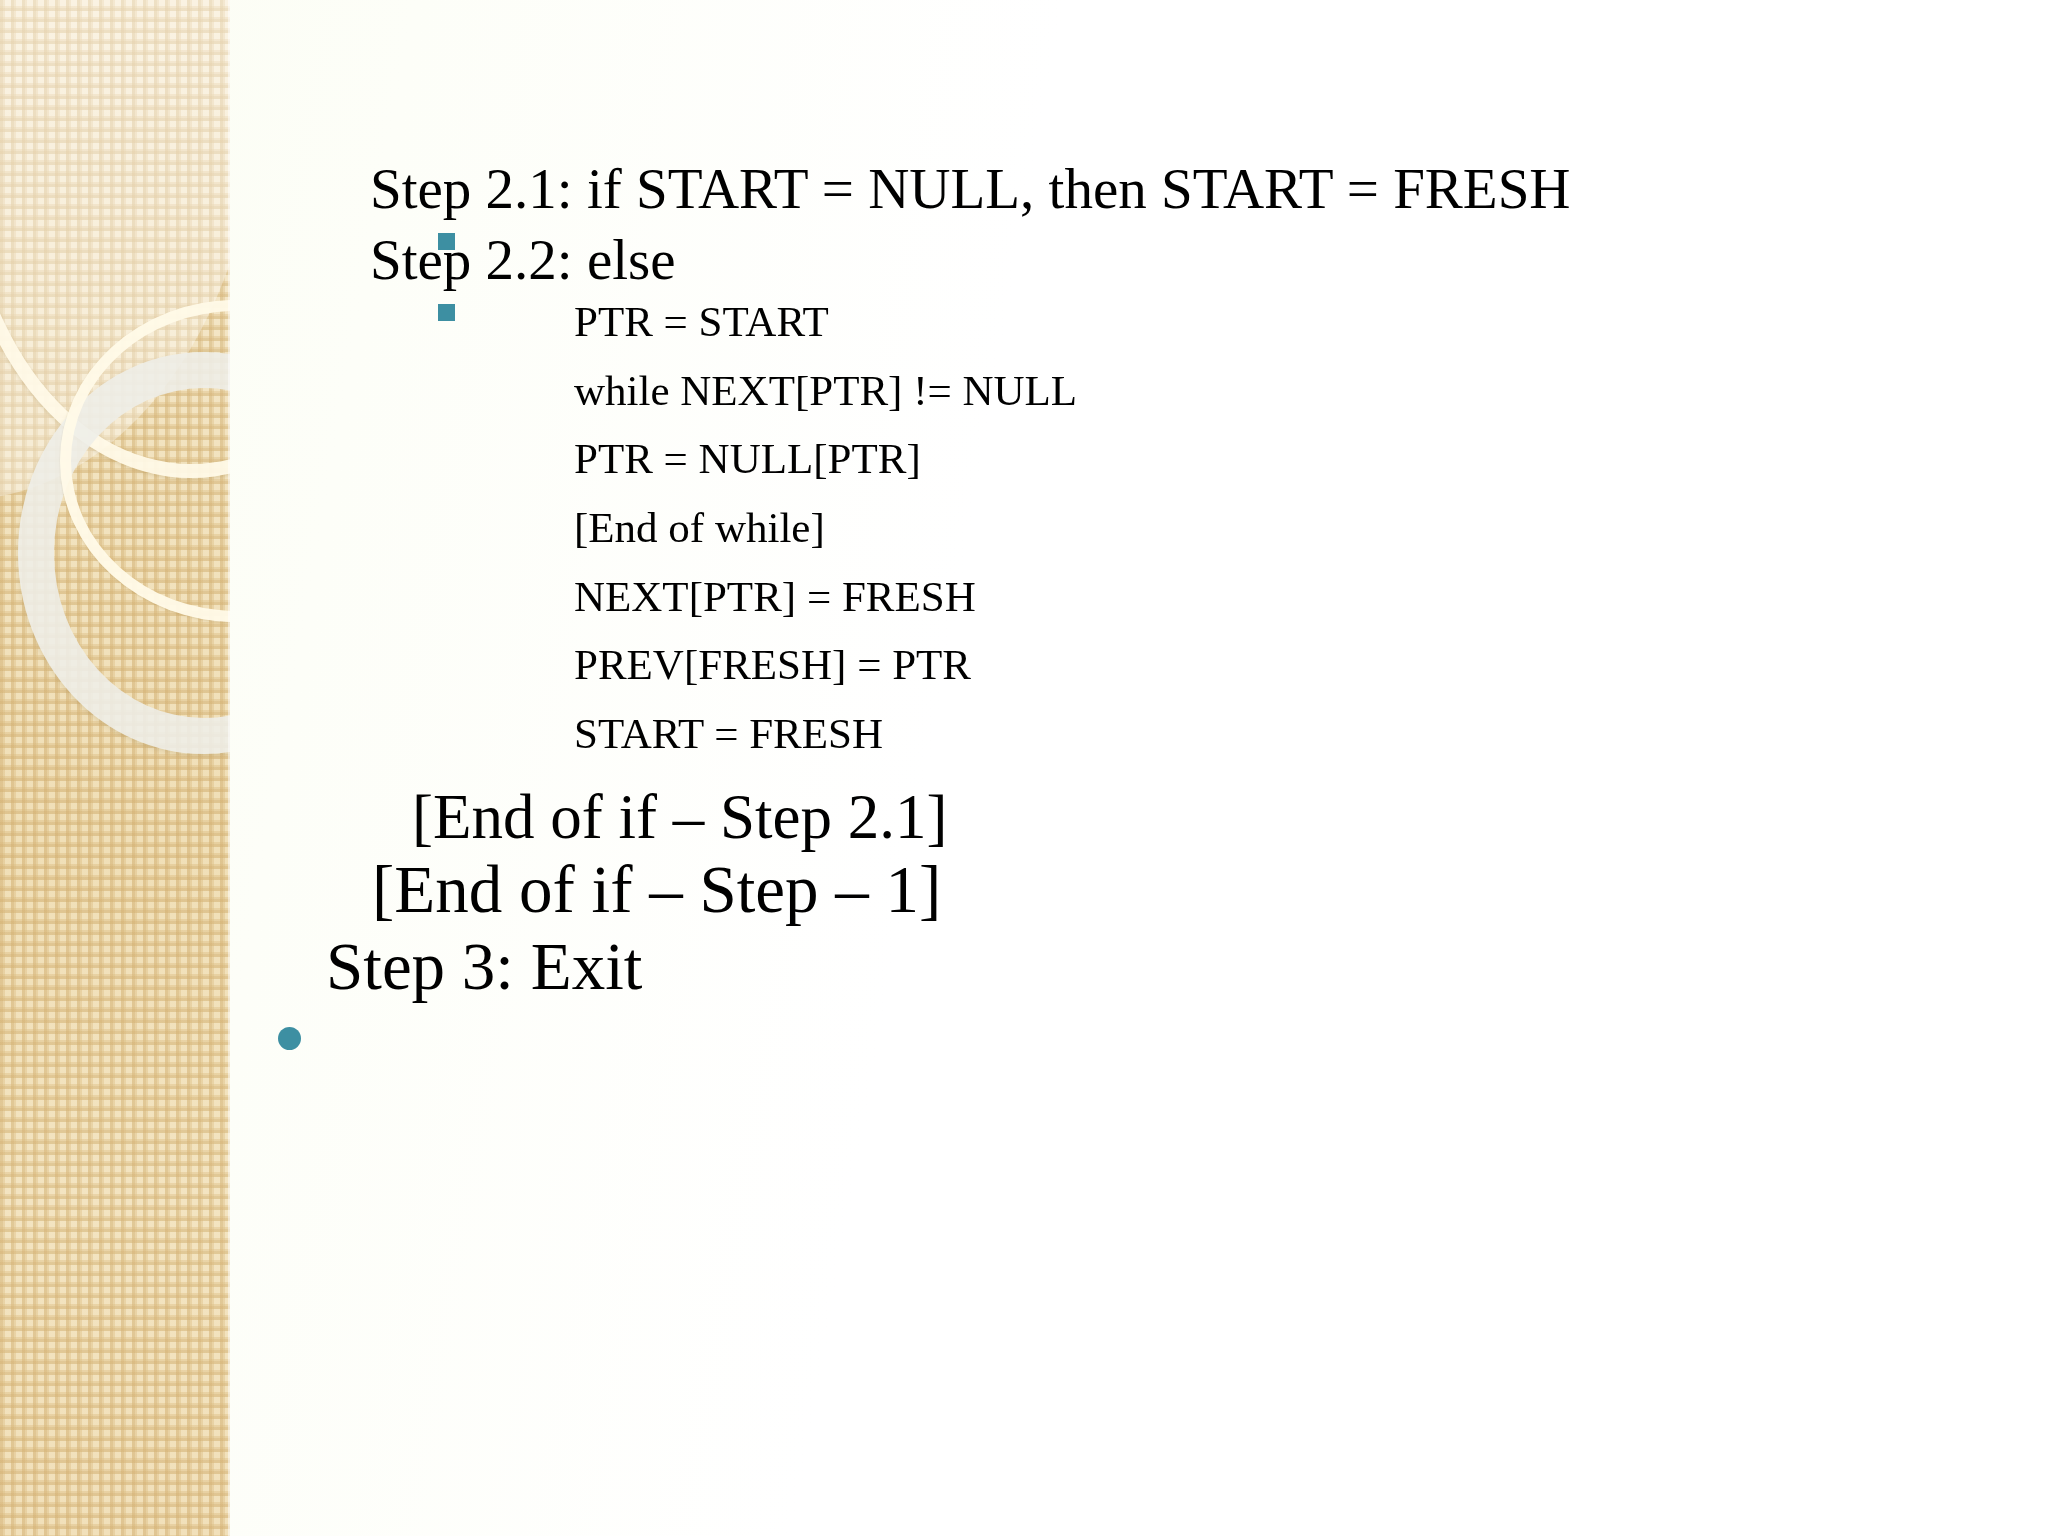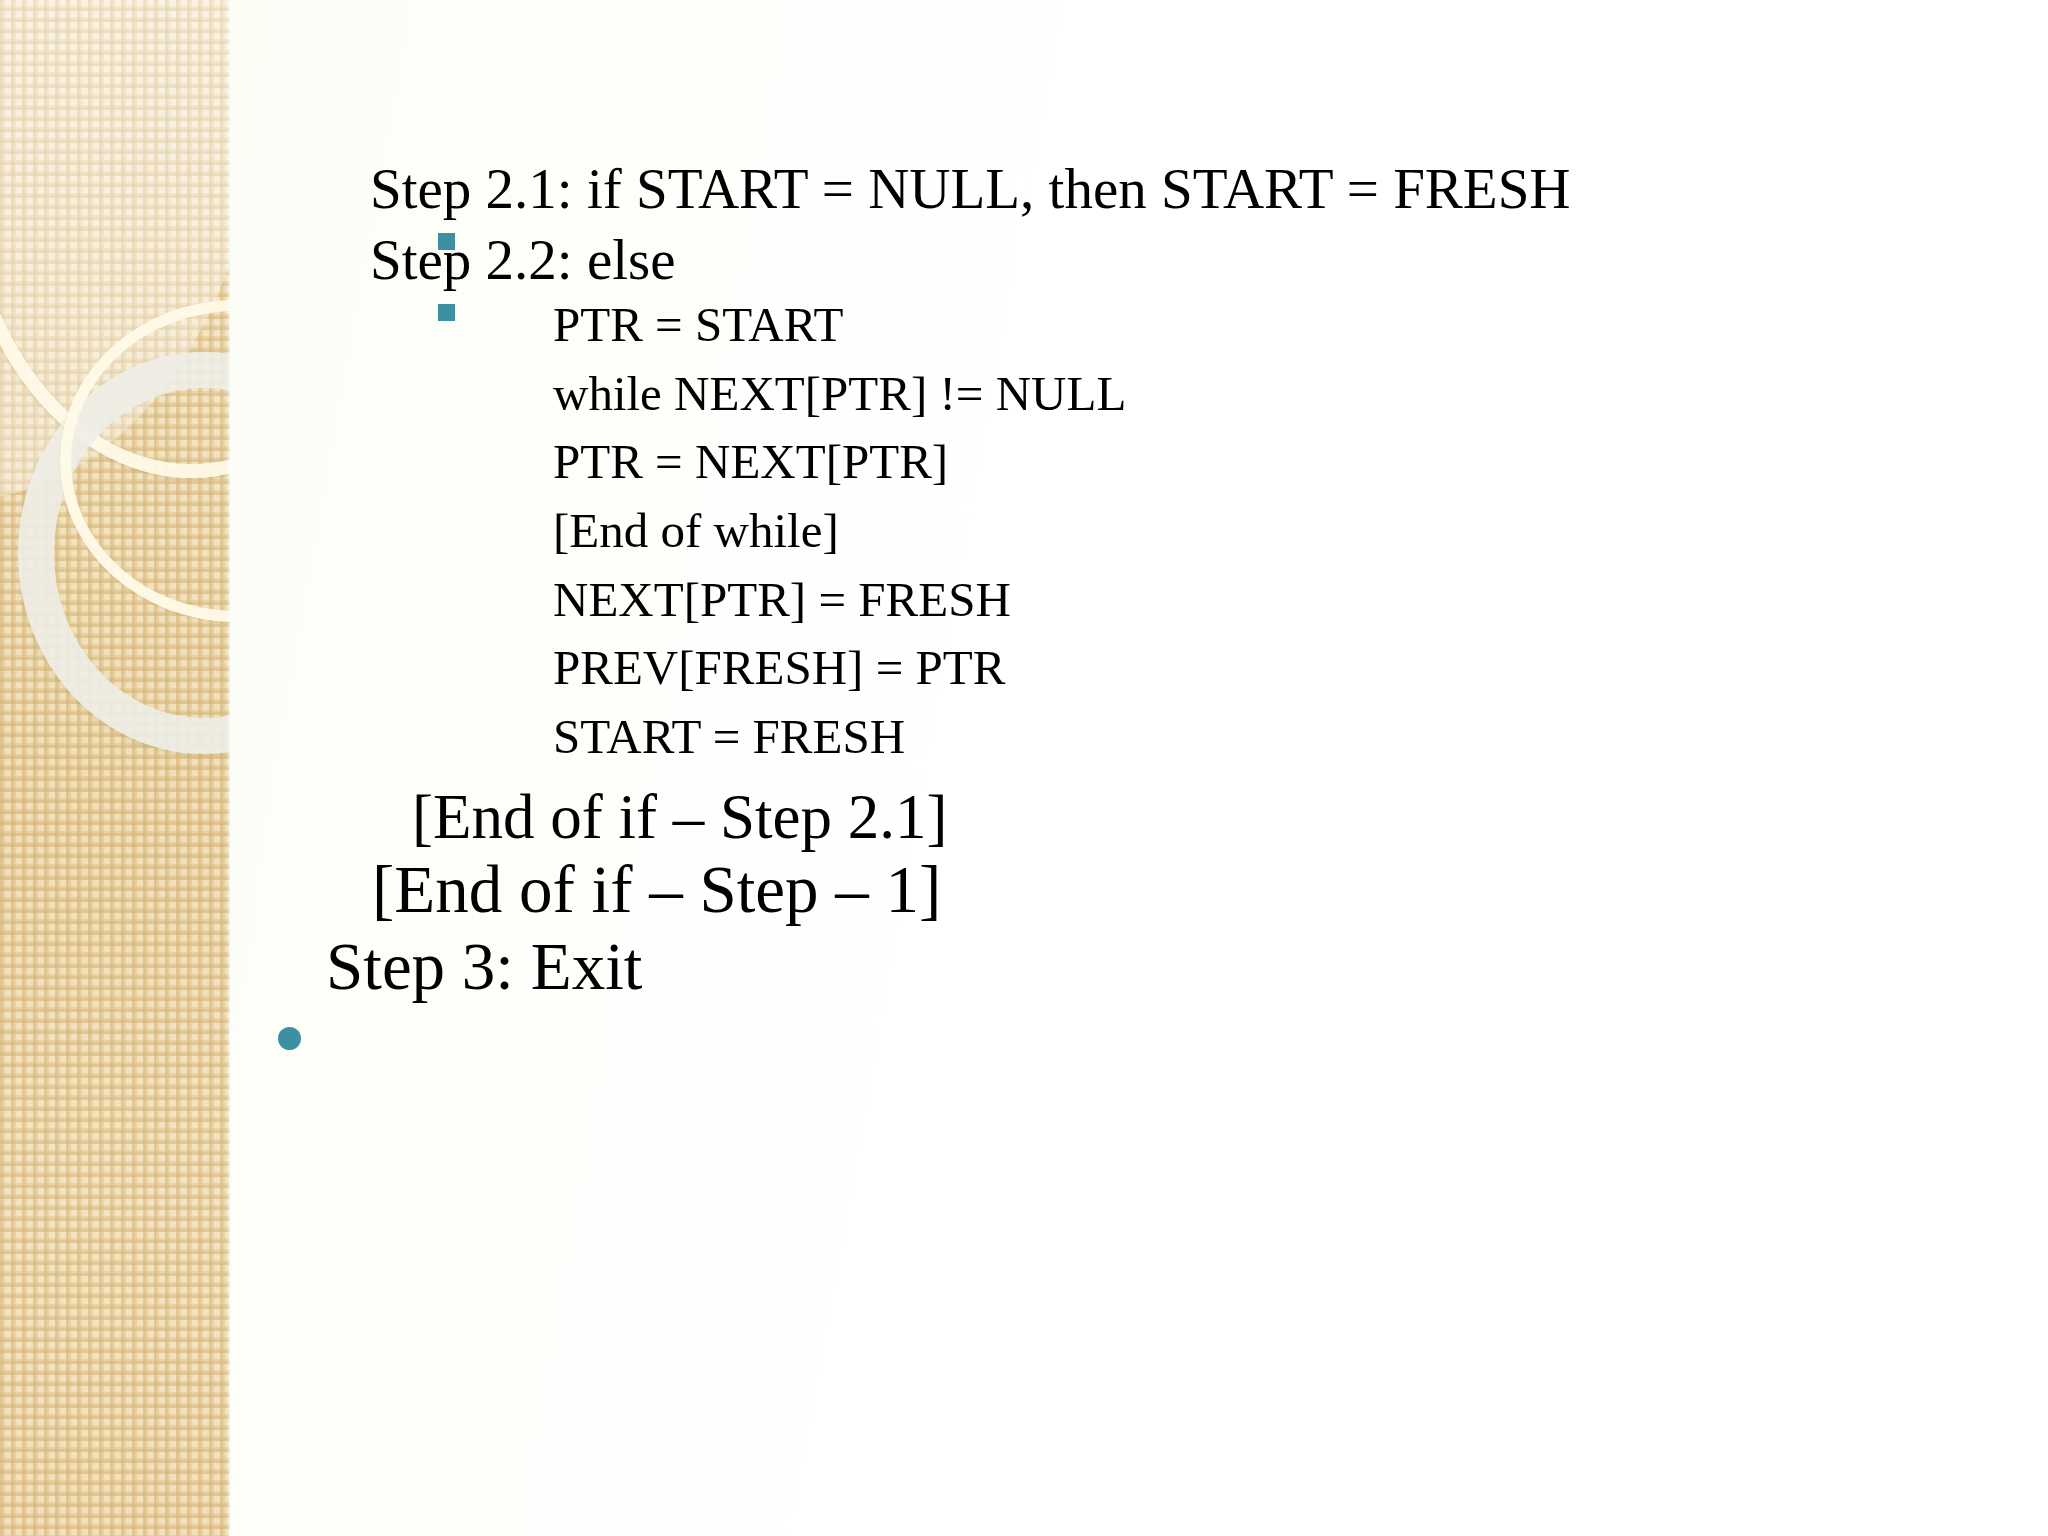--- a/index.html
+++ b/index.html
@@ -123,22 +123,22 @@
   }
   .bullet-sq {
     position: absolute;
     left: 208px;
     width: 17px;
     height: 17px;
     background: #3d8fa2;
   }
   
   .code {
-    font-size: 49px;
-    left: 323px;
+    font-size: 43px;
+    left: 344px;
   }
   
   .lvl-eoi {
     font-size: 63px;
     left: 182px;
   }
   
   .lvl-eoi-big {
     font-size: 67px;
     left: 98px;
@@ -177,21 +177,21 @@
     <span class="bullet-sq" style="top:233px"></span>
     <div class="line lvl2" style="top:160px">Step 2.1: if START = NULL, then START = FRESH</div>
 
     <span class="bullet-sq" style="top:304px"></span>
     <div class="line lvl2" style="top:231px">Step 2.2: else</div>
 
     <div class="line code" style="top:300px">PTR = START</div>
 
     <div class="line code" style="top:369px">while NEXT[PTR] != NULL</div>
 
-    <div class="line code" style="top:437px">PTR = NEXT[PTR]</div>
+    <div class="line code" style="top:437px">PTR = NULL[PTR]</div>
 
     <div class="line code" style="top:506px">[End of while]</div>
 
     <div class="line code" style="top:643px">PREV[FRESH] = PTR</div>
 
     <div class="line code" style="top:575px">NEXT[PTR] = FRESH</div>
 
     <div class="line code" style="top:712px">START = FRESH</div>
 
     <div class="line lvl-eoi" style="top:786px">[End of if – Step 2.1]</div>

